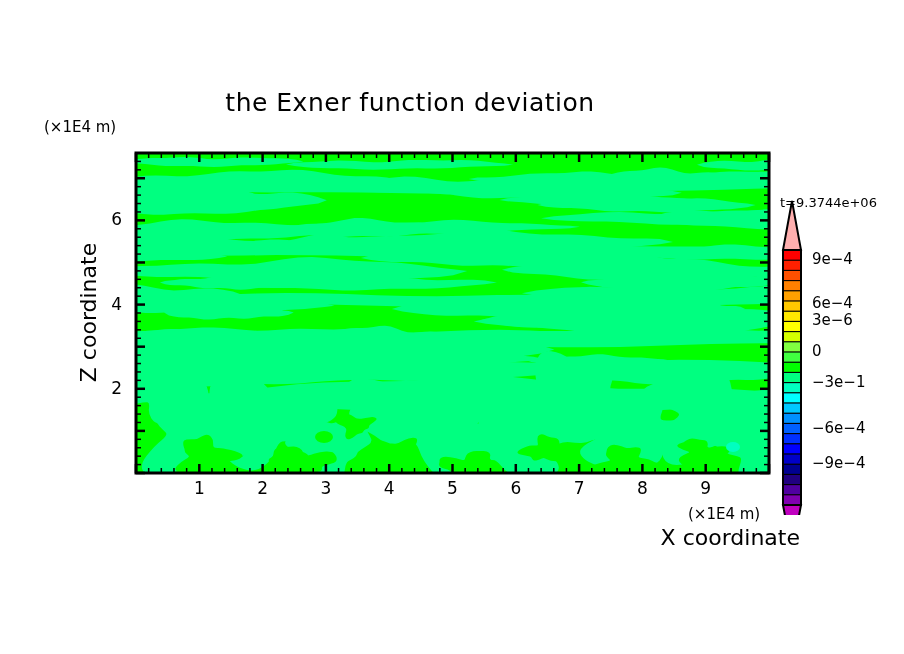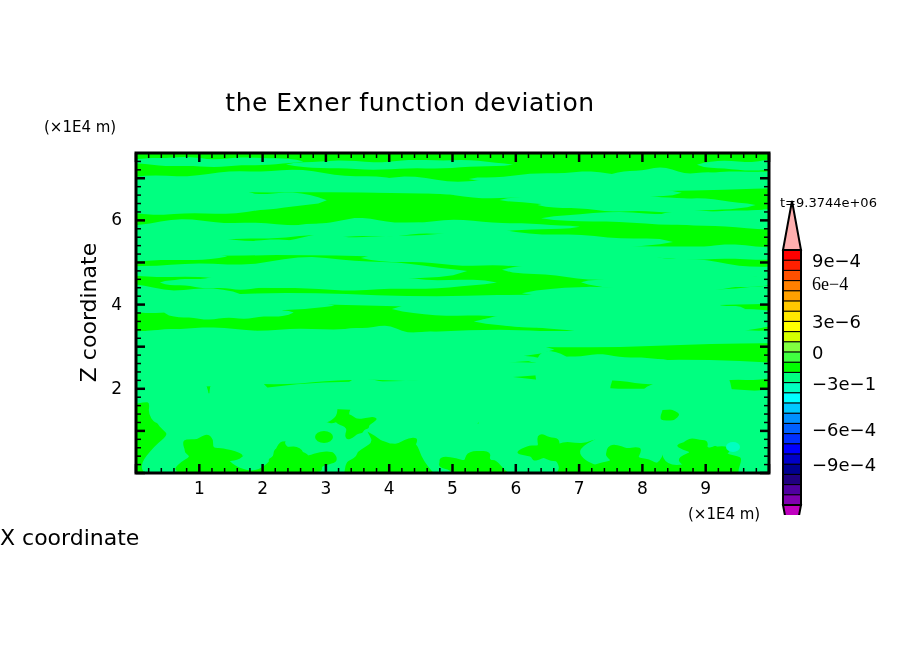--- a/index.html
+++ b/index.html
@@ -3,27 +3,27 @@
 <meta charset="utf-8">
 <style>
   html,body{margin:0;padding:0;background:#ffffff;}
   body{width:904px;height:654px;position:relative;overflow:hidden;
        font-family:"DejaVu Sans","Liberation Sans",sans-serif;color:#000;}
   .abs{position:absolute;}
   #plot-title{left:0;top:88px;width:820px;text-align:center;font-size:25px;letter-spacing:.5px;}
   #ylabel-units{left:44px;top:118px;font-size:15px;}
   #xlabel-units{left:688px;top:505px;font-size:15px;}
   #time-stamp{left:780px;top:152px;font-size:13px;margin-top:43px;}
-  #x-axis-title{left:0;top:525px;width:800px;text-align:left;font-size:22px;}
+  #x-axis-title{left:0;top:525px;width:800px;text-align:right;font-size:22px;}
   #y-axis-title{left:-22px;top:300px;width:220px;text-align:center;font-size:22px;
                 transform:rotate(-90deg);transform-origin:50% 50%;}
   .tick-lbl{font-size:17px;text-align:center;}
   #xtick-wrap span{position:absolute;top:478px;width:30px;margin-left:-15px;}
   #ytick-wrap span{position:absolute;left:96px;width:26px;text-align:right;}
-  #cbar-labels span{position:absolute;left:812px;font-size:18px;white-space:nowrap;}
+  #cbar-labels span{position:absolute;left:812px;font-size:15px;white-space:nowrap;}
   svg{display:block;}
 </style>
 </head>
 <body>
 
 <div class="abs" id="plot-title">the Exner function deviation</div>
 <div class="abs" id="ylabel-units">(×1E4 m)</div>
 <div class="abs" id="xlabel-units">(×1E4 m)</div>
 <div class="abs" id="time-stamp">t=9.3744e+06</div>
 <div class="abs" id="x-axis-title">X coordinate</div>
@@ -40,21 +40,21 @@
     <span style="left: 642.4px;">8</span>
     <span style="left: 705.7px;">9</span>
   </div>
 <div class="abs tick-lbl" id="ytick-wrap">
     <span style="top: 377.789px;">2</span>
     <span style="top: 293.579px;">4</span>
     <span style="top: 209.368px;">6</span>
   </div>
 <div class="abs" id="cbar-labels">
     <span style="top: 250.2px;">9e−4</span>
-    <span style="top: 274px; font-family: Liberation Serif, serif;">6e−4</span>
+    <span style="top: 294px;">6e−4</span>
     <span style="top: 311.4px;">3e−6</span>
     <span style="top: 342px;">0</span>
     <span style="top: 372.6px;">−3e−1</span>
     <span style="top: 419px;">−6e−4</span>
     <span style="top: 433.8px; margin-top: 20px;">−9e−4</span>
   </div>
 
 <svg class="abs" id="contour-svg" style="left:0;top:0" width="904" height="654">
     <defs>
       <clipPath id="plotclip">

